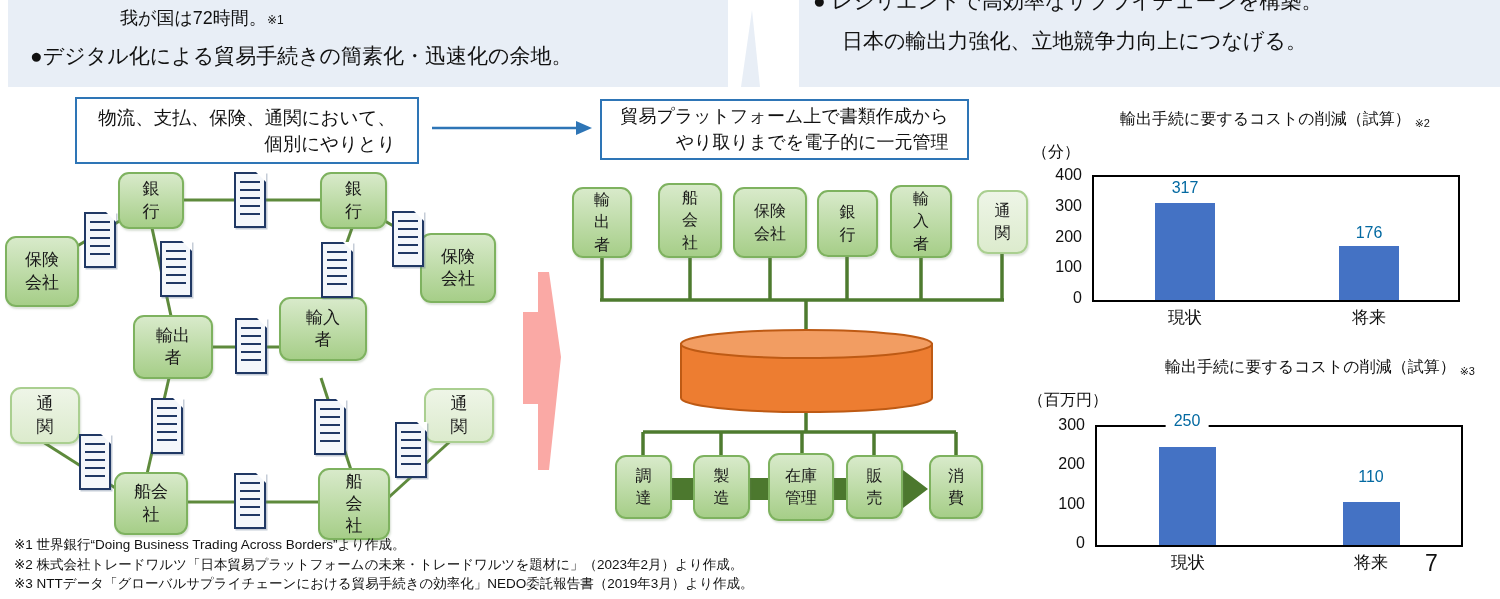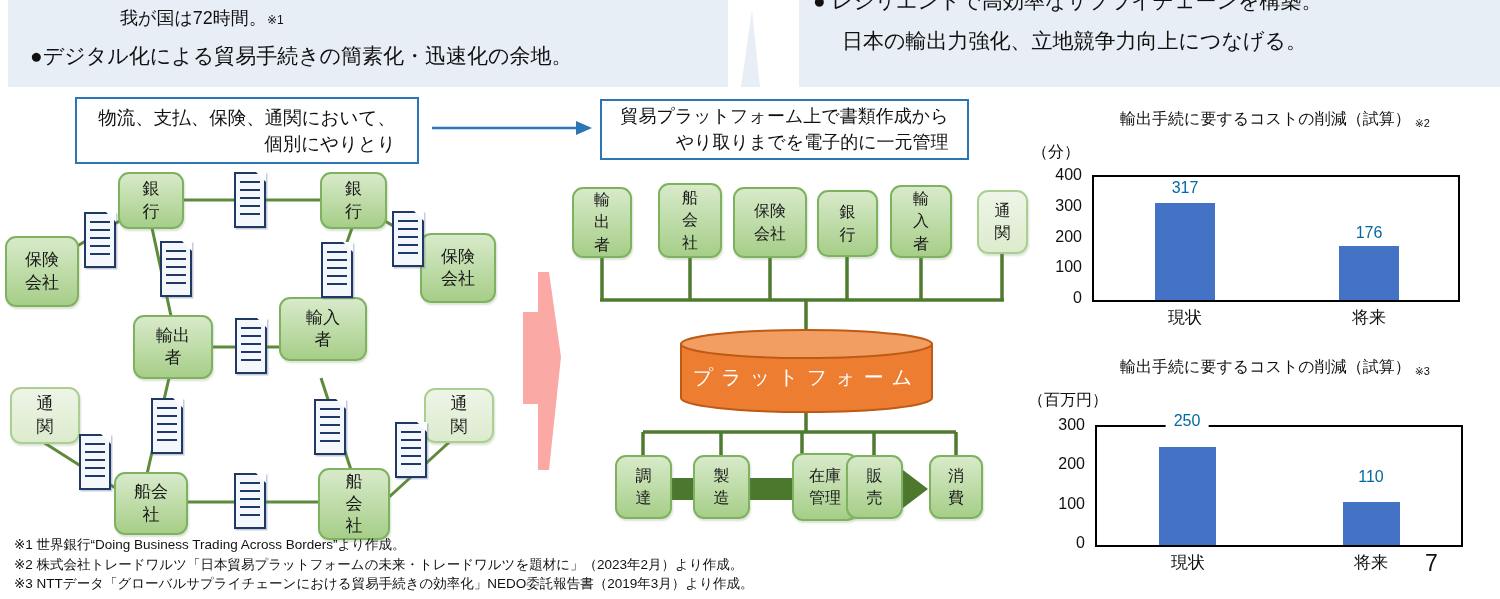--- a/index.html
+++ b/index.html
@@ -179,27 +179,26 @@
   <div class="node small" style="left:733px;top:187px;width:74px;height:71px;">保険
 会社</div>
   <div class="node small" style="left:817px;top:190px;width:61px;height:67px;">銀
 行</div>
   <div class="node small" style="left:890px;top:185px;width:62px;height:73px;">輸
 入
 者</div>
   <div class="node small light" style="left:977px;top:190px;width:51px;height:64px;">通
 関</div>
 
-  <div class="platform-label" style="left:681px;top:364px;width:251px;">プラットフォーム</div>
 
   <div class="node small" style="left:615px;top:455px;width:57px;height:64px;">調
 達</div>
   <div class="node small" style="left:693px;top:455px;width:57px;height:64px;">製
 造</div>
-  <div class="node small" style="left:792px;top:453px;width:66px;height:68px;">在庫
+  <div class="node small" style="left:768px;top:453px;width:66px;height:68px;">在庫
 管理</div>
   <div class="node small" style="left:846px;top:455px;width:57px;height:64px;">販
 売</div>
   <div class="node small" style="left:929px;top:455px;width:54px;height:64px;">消
 費</div>
 
   <div class="chart-title" style="left:1075px;top:109px;width:400px;">
     <span>輸出手続に要するコストの削減（試算）</span><span class="ref">※2</span>
   </div>
   <div class="chart-unit" style="left:1032px;top:142px;">（分）</div>
@@ -212,21 +211,21 @@
     </div>
   <div class="plot" style="left:1092px;top:175px;width:364px;height:123px;">
     <div class="bar" style="left: 61px; width: 60px; height: 79.25%; background: rgb(68, 114, 196);"></div>
     <div class="bar" style="left: 245px; width: 60px; height: 44%; background: rgb(68, 114, 196);"></div>
   </div>
   <div class="vlabel" style="left:1185px;top:179px;">317</div>
   <div class="vlabel" style="left:1369px;top:224px;">176</div>
   <div class="xlabel" style="left:1145px;top:306px;">現状</div>
   <div class="xlabel" style="left:1329px;top:306px;">将来</div>
 
-  <div class="chart-title" style="left:1075px;top:357px;width:400px;">
+  <div class="chart-title" style="left:1075px;top:357px;width:400px;text-align:right;">
     <span>輸出手続に要するコストの削減（試算）</span><span class="ref">※3</span>
   </div>
   <div class="chart-unit" style="left:1028px;top:390px;">（百万円）</div>
   <div class="ticks" style="left:1030px;top:425px;width:55px;height:118px;">
       <div class="tick" style="top: 0%;">300</div>
       <div class="tick" style="top: 33.3333%;">200</div>
       <div class="tick" style="top: 66.6667%;">100</div>
       <div class="tick" style="top: 100%;">0</div>
     </div>
   <div class="plot" style="left:1095px;top:425px;width:364px;height:118px;">

